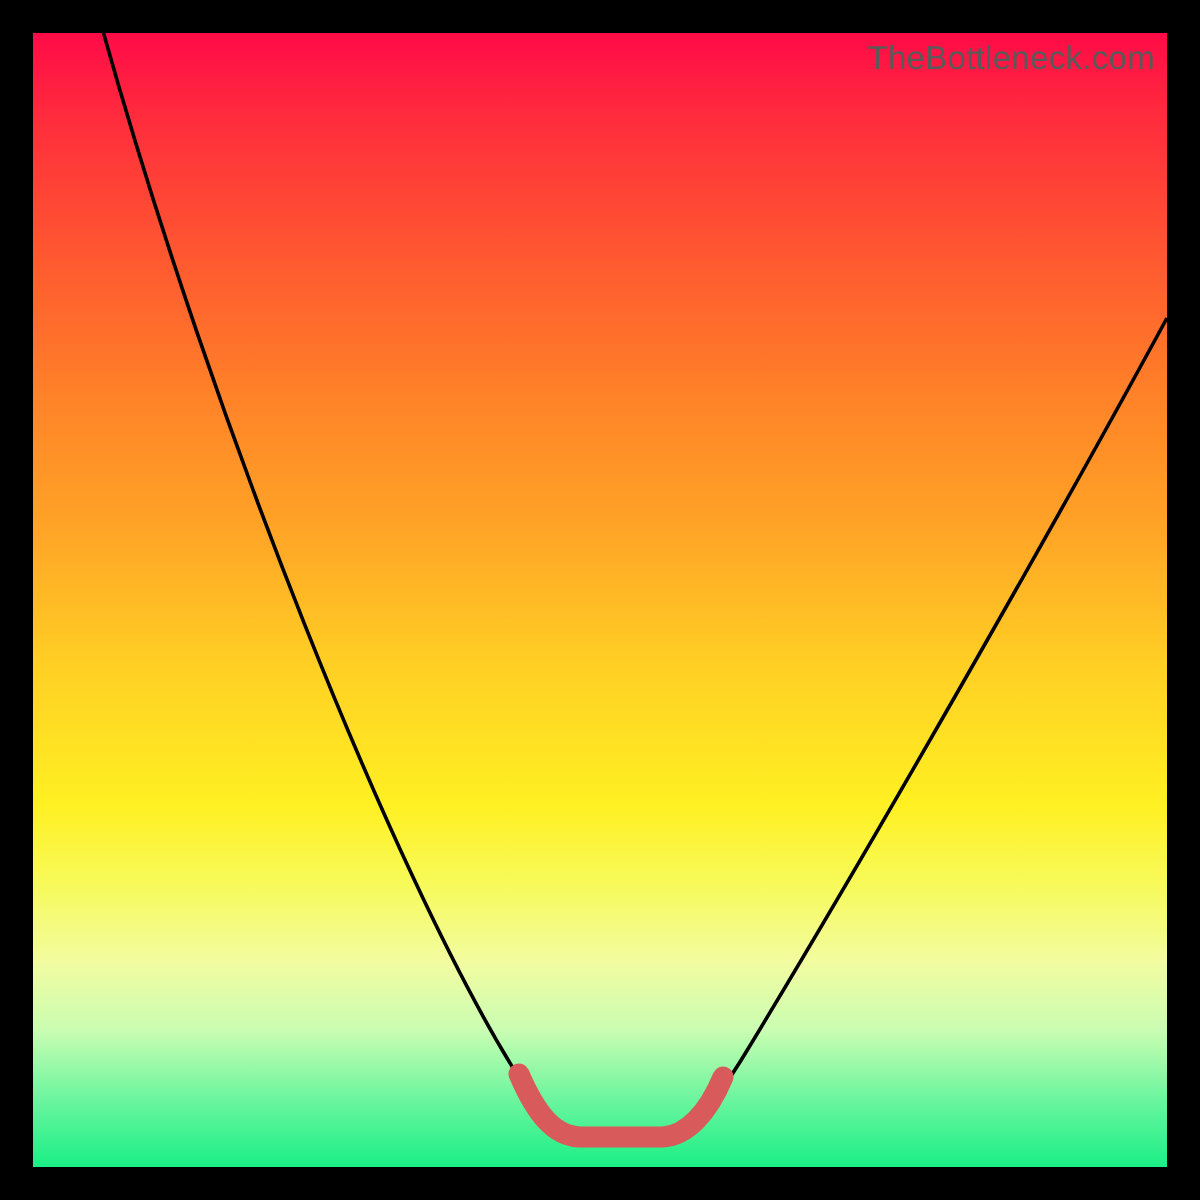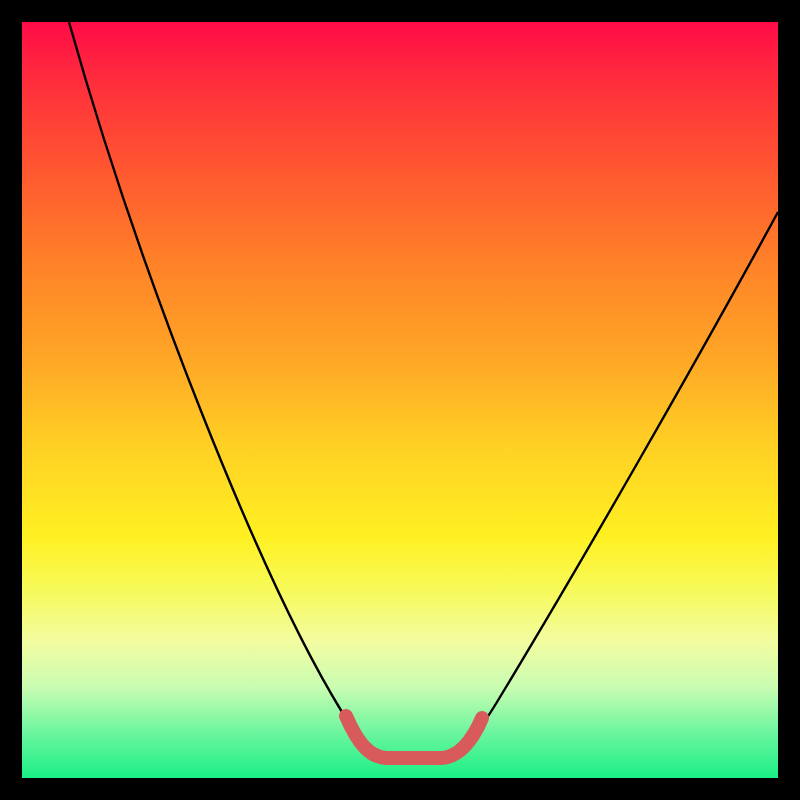--- a/index.html
+++ b/index.html
@@ -57,20 +57,21 @@
     overflow: visible;
   }
 </style>
 </head>
 <body>
 
 <div class="frame">
 
   <div class="plot">
 
+    <div class="watermark">TheBottleneck.com</div>
 
     <svg class="curves" viewBox="0 0 756 756" preserveAspectRatio="none">
       <path fill="none" stroke="#000" stroke-width="2.4" d="M 47 0 C 120 260, 240 560, 320 690 C 338 720, 350 734, 365 736 L 420 736 C 436 734, 452 718, 475 680 C 560 540, 680 330, 756 190"></path>
       <path fill="none" stroke="#d85a5a" stroke-width="14" stroke-linecap="round" stroke-linejoin="round" d="M 324 694 C 336 722, 348 735, 364 736 L 420 736 C 436 735, 450 720, 460 696"></path>
     </svg>
 
   </div>
 
 </div>
 

